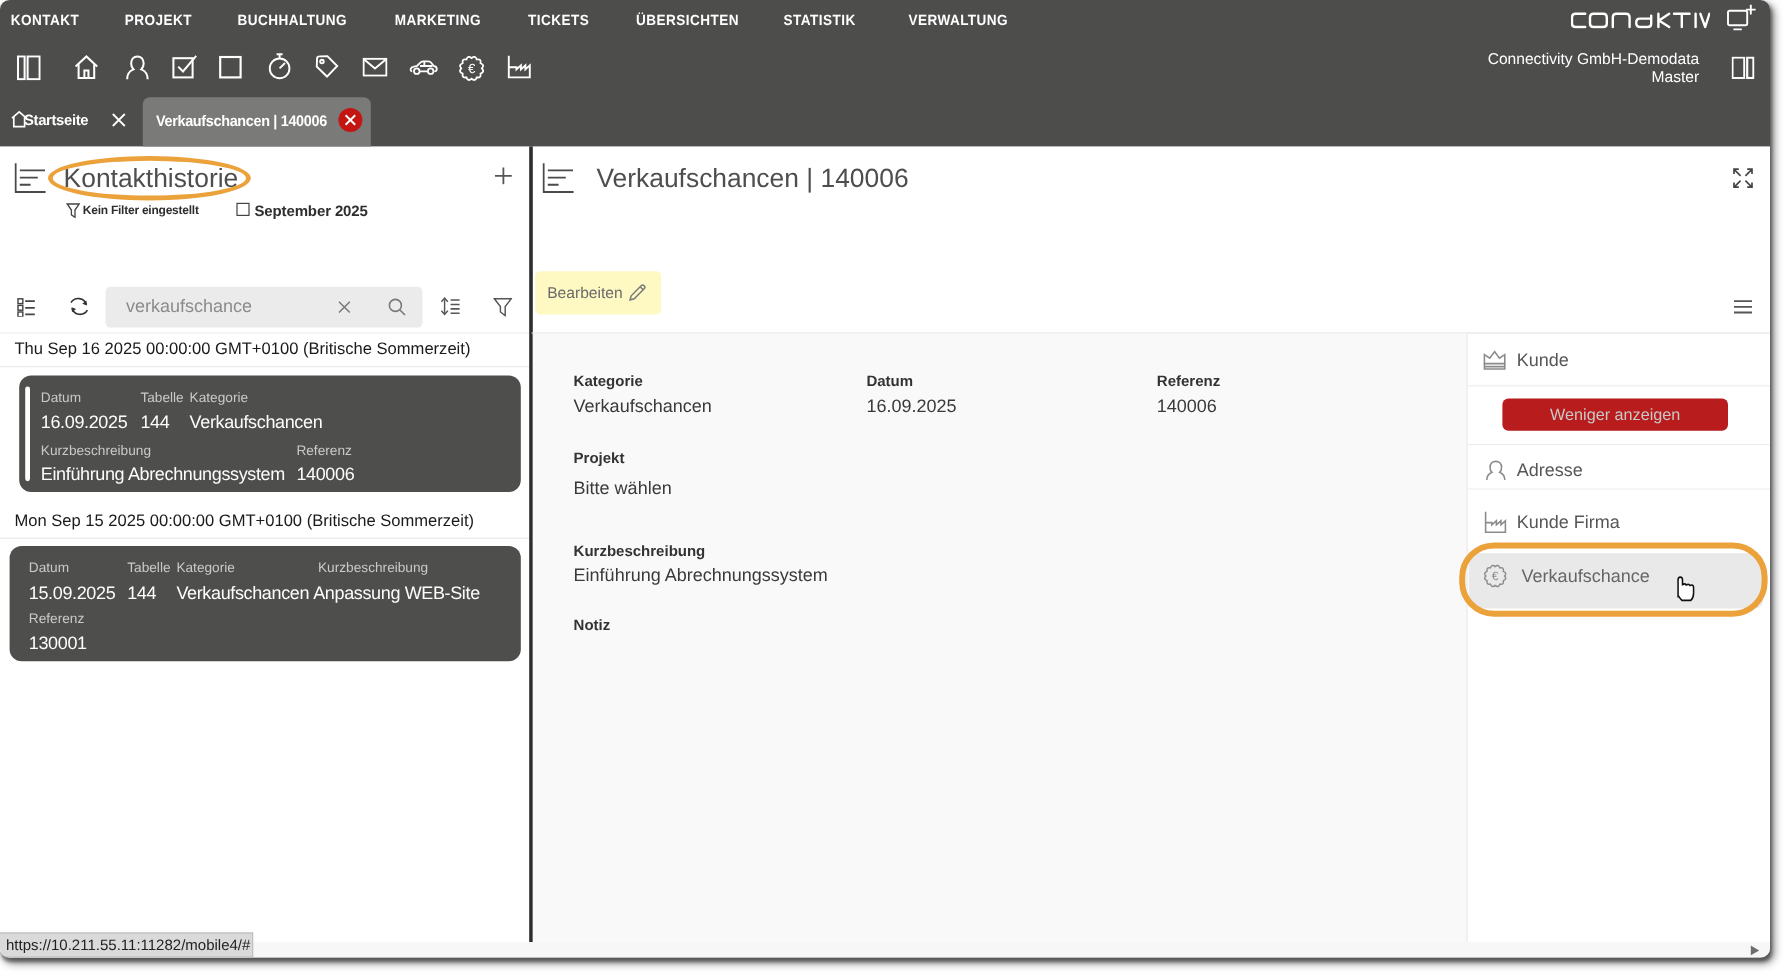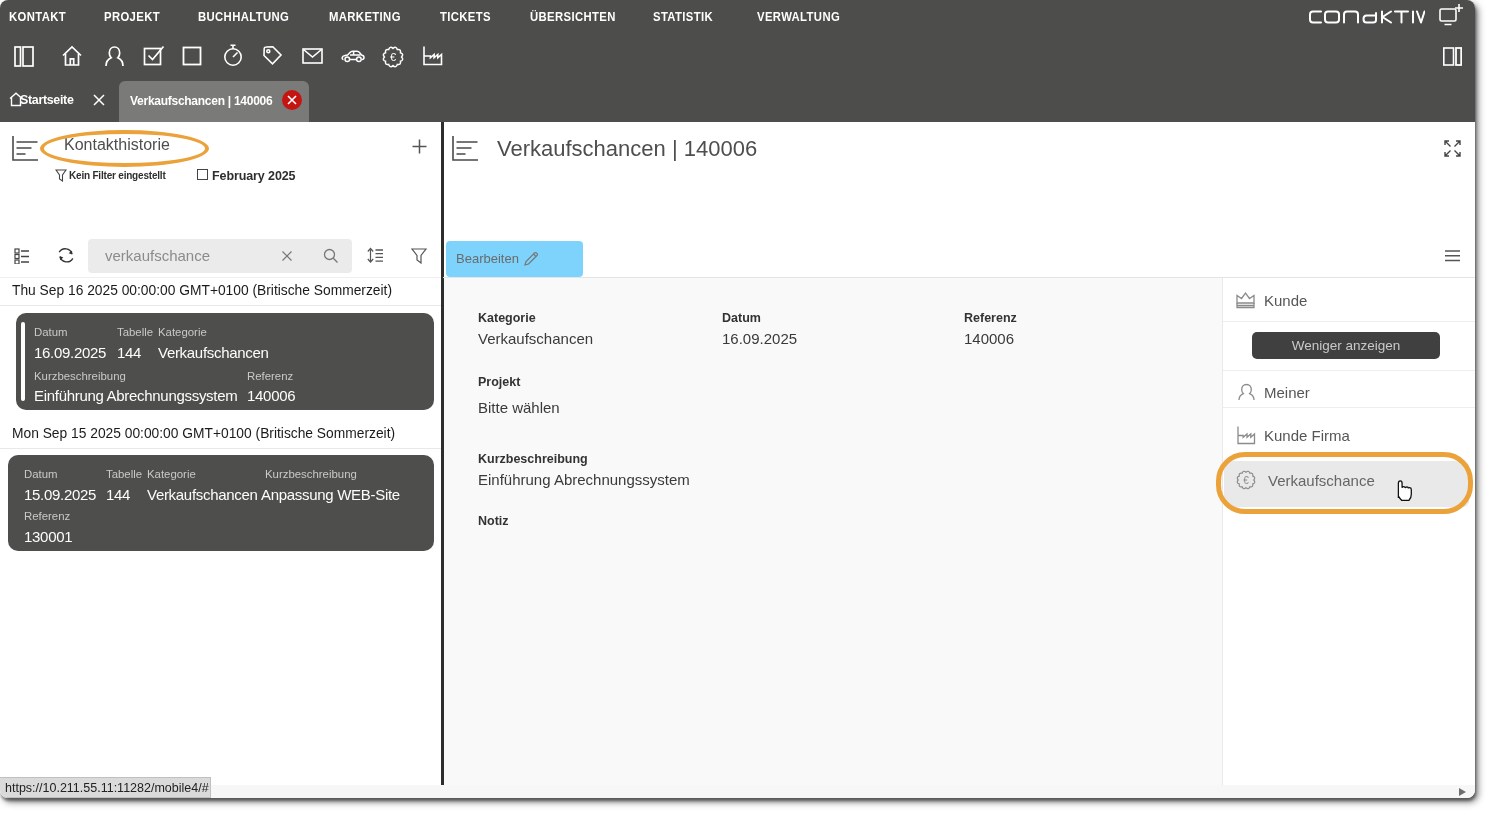--- a/index.html
+++ b/index.html
@@ -109,20 +109,21 @@
           <path d="M7.5,21.5 H14.5"></path>
           <path d="M22,1 V9 M18,5 H26"></path>
         </g>
       </svg>
     <svg class="abs" style="left:1443px;top:47px" width="19" height="19" viewBox="0 0 19 19">
       <g fill="none" stroke="#fff" stroke-width="1.6">
           <rect x="0.8" y="1" width="9.7" height="17"></rect>
           <rect x="13" y="1" width="5.2" height="17" stroke-width="1.8"></rect>
         </g>
       </svg>
+    <div class="co abs" style="right:59px;top:41px">Connectivity GmbH-Demodata<br>Master</div>
 
     <svg class="ic" style="left:9px;top:92px" width="14" height="15" viewBox="0 0 14 15">
         <path d="M1,6.5 L7,1.2 L13,6.5 M2.5,5.5 V13.5 H11.5 V5.5" fill="none" stroke="#fff" stroke-width="1.4"></path>
       </svg>
     <div class="tabtxt abs" style="left:20px;top:93px">Startseite</div>
     <svg class="ic" style="left:93px;top:94px" width="12" height="12" viewBox="0 0 12 12">
         <path d="M1,1 L11,11 M11,1 L1,11" stroke="#fff" stroke-width="1.5"></path>
       </svg>
     <div id="atab">
       <div class="tabtxt abs" style="left:11px;top:12px;font-size:12.8px;transform:scaleX(0.94);transform-origin:left center;">Verkaufschancen | 140006</div>
@@ -131,31 +132,31 @@
             <path d="M1,1 L9,9 M9,1 L1,9" stroke="#fff" stroke-width="1.6"></path>
           </svg>
       </div>
     </div>
   </div>
 
   <div id="left">
     <svg class="ic" style="left:12px;top:134px" width="27" height="27" viewBox="0 0 27 27">
         <path d="M1,2 V26 H26 M4.5,8 H25.5 M4.5,14 H19.5 M4.5,20 H13.5" fill="none" stroke="#4a4a4a" stroke-width="1.6"></path>
       </svg>
-    <div class="abs" style="left:64px;top:136px;font-size:16px;color:#4e4e4e;">Kontakthistorie</div>
+    <div class="abs" style="left:53px;top:136px;font-size:22px;color:#4e4e4e;">Kontakthistorie</div>
     <div class="abs" style="left:40px;top:130px;width:161px;height:29px;border:4px solid #eba23b;border-radius:50%;"></div>
     <svg class="ic" style="left:412px;top:139px" width="15" height="15" viewBox="0 0 15 15">
         <path d="M7.5,0.5 V14.5 M0.5,7.5 H14.5" stroke="#555" stroke-width="1.5"></path>
       </svg>
     <svg class="ic" style="left:55px;top:169px" width="12" height="13" viewBox="0 0 12 13">
         <path d="M1,1 H11 L7.5,6 V12 L4.5,10 V6 Z" fill="none" stroke="#444" stroke-width="1.1"></path>
       </svg>
     <div class="abs" style="left:69px;top:170px;font-size:10px;font-weight:bold;letter-spacing:-0.2px;color:#2e2e2e;">Kein Filter eingestellt</div>
     <div class="abs" style="left:197px;top:169px;width:9px;height:9px;border:1.5px solid #444;"></div>
-    <div class="abs" style="left:212px;top:169px;font-size:12.5px;font-weight:bold;letter-spacing:-0.1px;color:#2e2e2e;">February 2025</div>
+    <div class="abs" style="left:212px;top:169px;font-size:12.5px;font-weight:bold;letter-spacing:-0.1px;color:#2e2e2e;">September 2025</div>
 
     <svg class="ic" style="left:14px;top:248px" width="16" height="16" viewBox="0 0 16 16">
       <g fill="none" stroke="#444" stroke-width="1.2">
           <rect x="1" y="1" width="4" height="4"></rect>
           <rect x="1" y="6.5" width="4" height="4"></rect>
           <rect x="1" y="12" width="4" height="4"></rect>
           <path d="M7,3 H15 M7,8.5 H15 M7,14 H15" stroke-width="1.5"></path>
         </g>
       </svg>
     <svg class="ic" style="left:56px;top:246px" width="20" height="19" viewBox="0 0 20 19">
@@ -226,21 +227,21 @@
     </svg>
   <div class="abs" style="left:497px;top:136px;font-size:22px;color:#4e4e4e;">Verkaufschancen | 140006</div>
   <svg class="ic" style="left:1444px;top:140px" width="17" height="17" viewBox="0 0 17 17">
     <g stroke="#444" stroke-width="1.4" fill="none">
         <path d="M1,5 V1 H5 M1.5,1.5 L6.5,6.5"></path>
         <path d="M12,1 H16 V5 M15.5,1.5 L10.5,6.5"></path>
         <path d="M1,12 V16 H5 M1.5,15.5 L6.5,10.5"></path>
         <path d="M12,16 H16 V12 M15.5,15.5 L10.5,10.5"></path>
       </g>
     </svg>
-  <div class="abs" style="left:446px;top:241px;width:105px;height:36px;background:#7dd3fc;border-radius:4px;padding-left:32px;">
+  <div class="abs" style="left:446px;top:226px;width:105px;height:36px;background:#fef9c3;border-radius:4px;">
     <div class="abs" style="left:10px;top:10px;font-size:13px;color:#6b6b6b;">Bearbeiten</div>
     <svg class="ic" style="left:76px;top:9px" width="18" height="18" viewBox="0 0 18 18">
         <g fill="none" stroke="#777" stroke-width="1.2">
           <path d="M3,15 L4,11.5 L12.5,3 Q13.5,2 14.8,3.2 Q16,4.5 15,5.5 L6.5,14 L3,15 Z"></path>
           <path d="M11.5,4 L14,6.5"></path>
         </g>
       </svg>
   </div>
   <svg class="ic" style="left:1445px;top:250px" width="15" height="12" viewBox="0 0 15 12">
       <path d="M0,1 H15 M0,5.7 H15 M0,10.4 H15" stroke="#555" stroke-width="1.5"></path>
@@ -262,28 +263,28 @@
 
   <div class="abs" style="left:1222px;top:278px;width:1px;height:507px;background:#e9e9e9;"></div>
   <svg class="ic" style="left:1235px;top:290px" width="21" height="19" viewBox="0 0 21 19">
       <g fill="none" stroke="#8b8b8b" stroke-width="1.3">
         <path d="M2,13 V5.5 L6.5,8.5 L10.5,3 L14.5,8.5 L19,5.5 V13 Z"></path>
         <path d="M2,15.5 H19 M2,13 V17.5 H19 V13"></path>
       </g>
     </svg>
   <div class="srow abs" style="left:1264px;top:292px">Kunde</div>
   <div class="sep" style="left:1223px;top:321px;width:253px;background:#eee;"></div>
-  <div class="abs" style="left:1252px;top:332px;width:188px;height:27px;background:#404040;border-radius:5px;">
+  <div class="abs" style="left:1252px;top:332px;width:188px;height:27px;background:#b91c1c;border-radius:5px;">
     <div style="text-align:center;font-size:13.5px;color:#c9c9c9;margin-top:6px;">Weniger anzeigen</div>
   </div>
   <div class="sep" style="left:1223px;top:370px;width:253px;background:#eee;"></div>
   <svg class="ic" style="left:1237px;top:382px" width="19" height="19" viewBox="0 0 19 19">
       <path d="M2,18 C2,13.8 4,12.6 6.3,11.6 C5.1,10.5 4.7,9.2 4.7,7.5 C4.7,4.7 6.4,2.5 9.5,2.5 C12.6,2.5 14.3,4.7 14.3,7.5 C14.3,9.2 13.9,10.5 12.7,11.6 C15,12.6 17,13.8 17,18" fill="none" stroke="#8b8b8b" stroke-width="1.3"></path>
     </svg>
-  <div class="srow abs" style="left:1264px;top:384px">Meiner</div>
+  <div class="srow abs" style="left:1264px;top:384px">Adresse</div>
   <div class="sep" style="left:1223px;top:407px;width:253px;background:#eee;"></div>
   <svg class="ic" style="left:1236px;top:425px" width="20" height="20" viewBox="0 0 20 20">
       <path d="M2,1.5 V18.5 H18.5 V9 L14.8,12.3 V9 L11,12.3 V9 L7.2,12.3 V10.5 H2" fill="none" stroke="#8b8b8b" stroke-width="1.3"></path>
     </svg>
   <div class="srow abs" style="left:1264px;top:427px">Kunde Firma</div>
   <div class="abs" style="left:1224px;top:461px;width:245px;height:46px;background:#e9e9e9;border-radius:6px;"></div>
   <svg class="ic" style="left:1236px;top:470px" width="20" height="20" viewBox="0 0 22 22">
       <path d="M11.00,2.40 Q13.99,-0.18 15.30,3.55 Q19.18,2.82 18.45,6.70 Q22.18,8.01 19.60,11.00 Q22.18,13.99 18.45,15.30 Q19.18,19.18 15.30,18.45 Q13.99,22.18 11.00,19.60 Q8.01,22.18 6.70,18.45 Q2.82,19.18 3.55,15.30 Q-0.18,13.99 2.40,11.00 Q-0.18,8.01 3.55,6.70 Q2.82,2.82 6.70,3.55 Q8.01,-0.18 11.00,2.40 Z" fill="none" stroke="#8b8b8b" stroke-width="1.3"></path>
       <text x="11" y="15" font-size="11" fill="#8b8b8b" text-anchor="middle" font-family="Liberation Sans">€</text>
     </svg>

